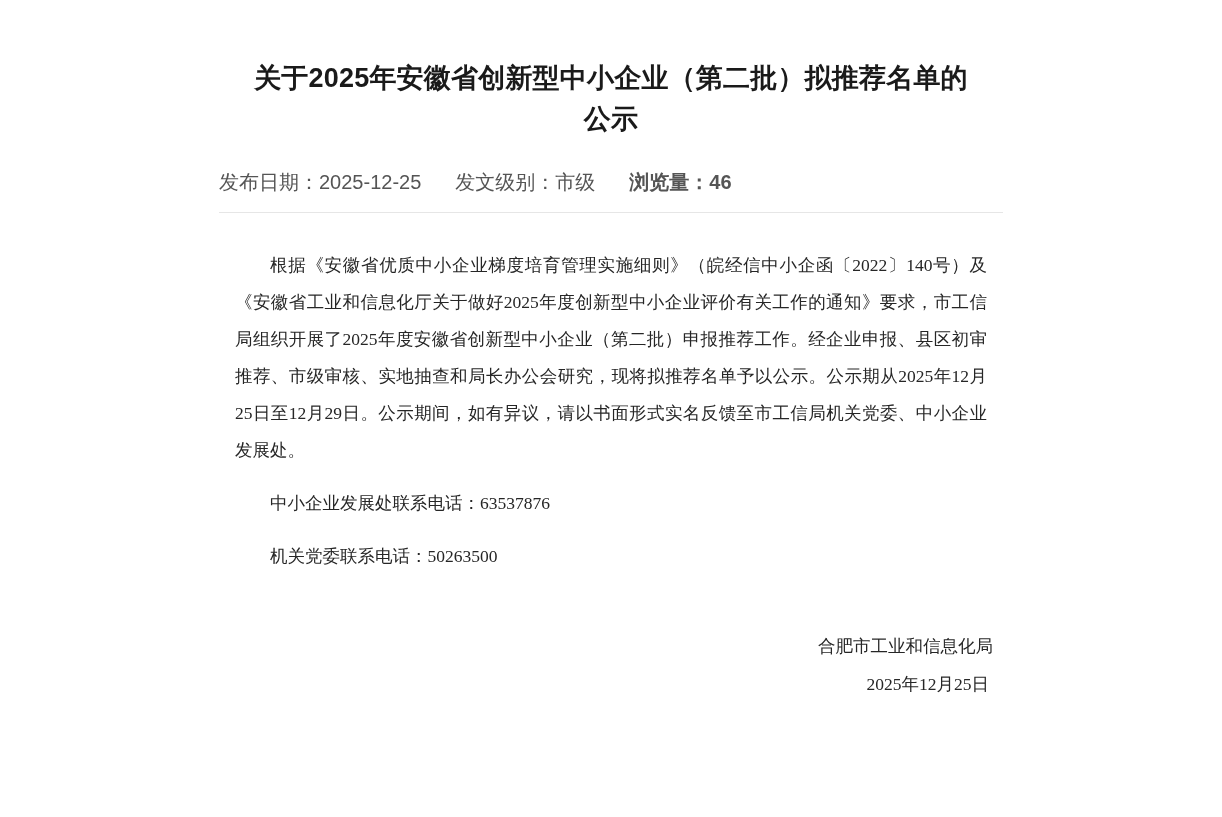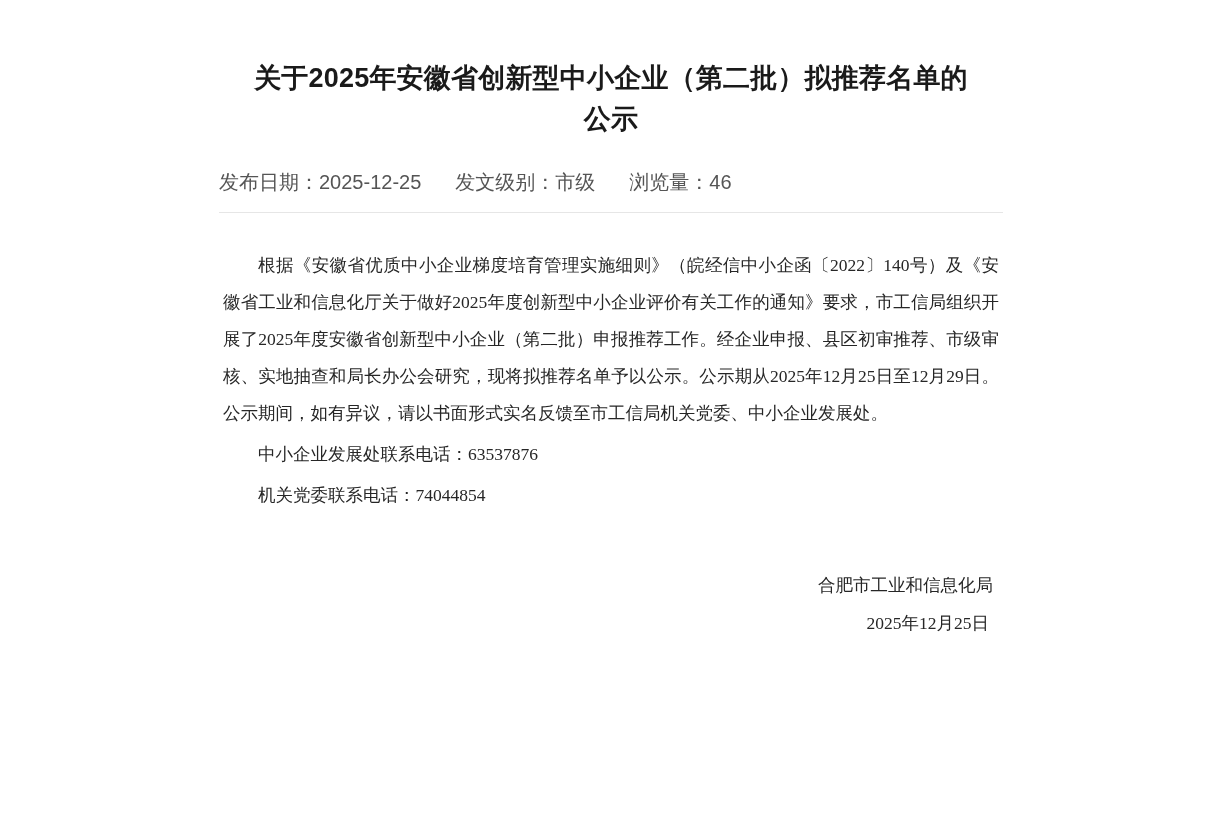--- a/index.html
+++ b/index.html
@@ -47,38 +47,39 @@
     line-height: 20px;
     padding-bottom: 20px;
     border-bottom: 1px solid #e6e6e6;
   }
   .meta-item {
     white-space: nowrap;
     margin-right: 34px;
   }
   .meta-item:last-child {
     margin-right: 17px;
+    font-weight: bold;
   }
   .meta-label {
     color: #555555;
   }
   .meta-value {
     color: #555555;
   }
   .body-copy {
     margin-top: 34px;
     font-family: "Liberation Serif", serif;
     font-size: 17.5px;
     line-height: 37px;
     color: #262626;
     text-align: justify;
     text-justify: inter-ideograph;
   }
   .body-copy p {
-    margin: 4px;
+    margin: 16px;
   }
   .p-indent {
     text-indent: 2em;
   }
   .contact-line {
     text-indent: 2em;
     margin-top: 2px;
   }
   .attach-line {
     text-indent: 2em;
@@ -116,21 +117,21 @@
         <span class="meta-label">发文级别：</span><span class="meta-value">市级</span>
       </span>
       <span class="meta-item">
         <span class="meta-label">浏览量：</span><span class="meta-value">46</span>
       </span>
     </div>
 
     <div class="body-copy">
       <p class="p-indent">根据《安徽省优质中小企业梯度培育管理实施细则》（皖经信中小企函〔2022〕140号）及《安徽省工业和信息化厅关于做好2025年度创新型中小企业评价有关工作的通知》要求，市工信局组织开展了2025年度安徽省创新型中小企业（第二批）申报推荐工作。经企业申报、县区初审推荐、市级审核、实地抽查和局长办公会研究，现将拟推荐名单予以公示。公示期从2025年12月25日至12月29日。公示期间，如有异议，请以书面形式实名反馈至市工信局机关党委、中小企业发展处。</p>
       <p class="contact-line">中小企业发展处联系电话：63537876</p>
-      <p class="contact-line">机关党委联系电话：74044854</p>
+      <p class="contact-line">机关党委联系电话：50263500</p>
     </div>
 
     <div class="signature">
       <div>合肥市工业和信息化局</div>
       <div class="sig-date">2025年12月25日</div>
     </div>
 
   </div>
 </div>
 

